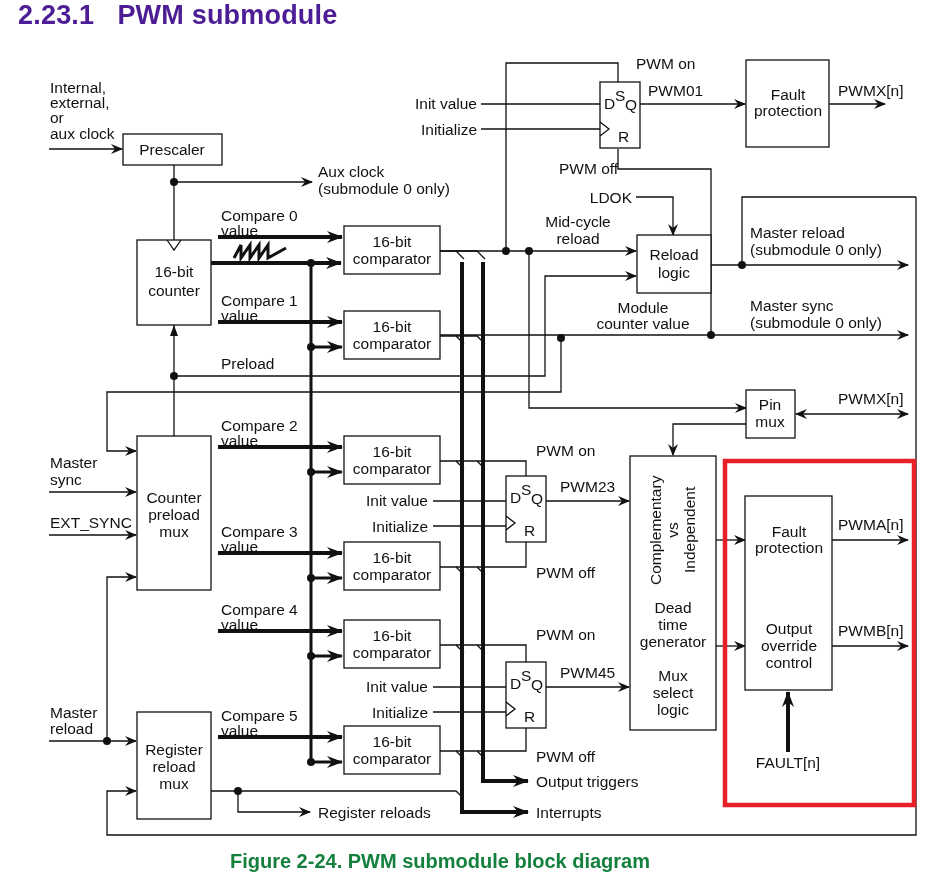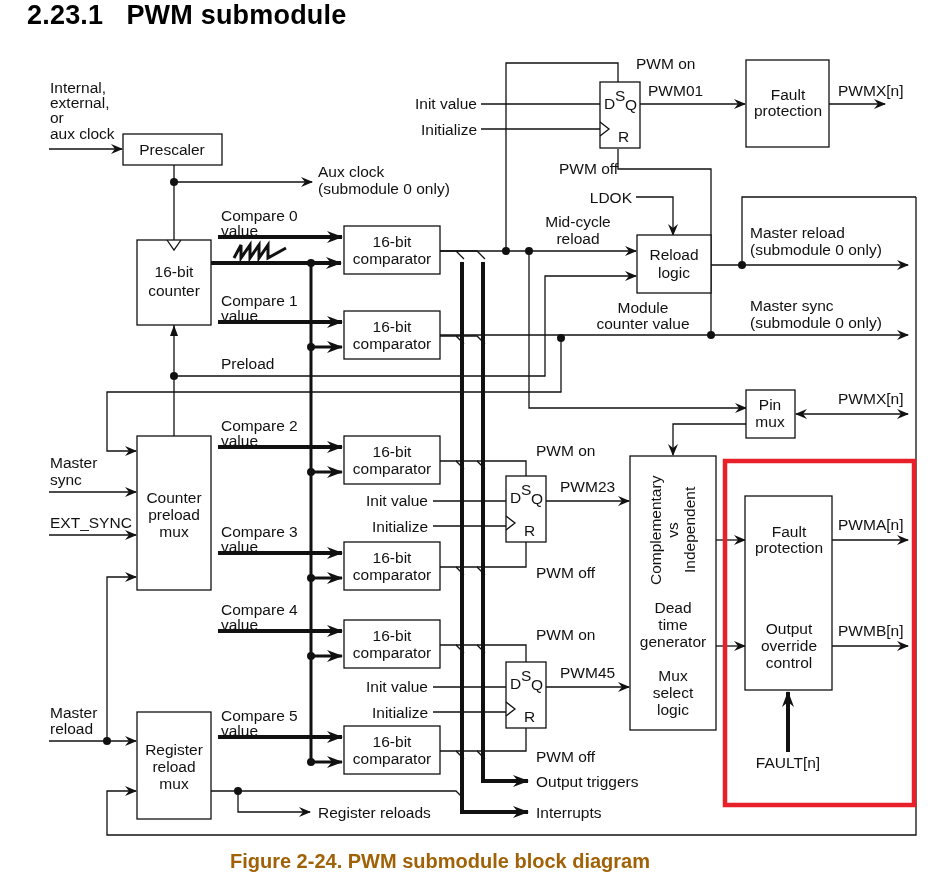--- a/index.html
+++ b/index.html
@@ -1,18 +1,18 @@
 <!DOCTYPE html>
 <html><head>
 <meta charset="utf-8">
 <style>
   html, body { margin:0; padding:0; background:#ffffff; }
   body { width:948px; height:882px; position:relative; overflow:hidden; font-family:"Liberation Sans", sans-serif; }
-  #section-title { position:absolute; left:18px; top:0px; font-size:27px; font-weight:bold; color:#000000; letter-spacing:0.2px; white-space:pre;margin-left:9px; }
-  #figure-caption { position:absolute; left:0; width:880px; top:850px; text-align:center; font-size:20px; font-weight:bold; color:#a16207; }
+  #section-title { position:absolute; left:18px; top:0px; font-size:27px; font-weight:bold; color:#4c1d95; letter-spacing:0.2px; white-space:pre; }
+  #figure-caption { position:absolute; left:0; width:880px; top:850px; text-align:center; font-size:20px; font-weight:bold; color:#15803d; }
   svg { position:absolute; left:0; top:0; }
   svg text { font-family:"Liberation Sans", sans-serif; font-size:15.5px; fill:#111; }
   .box { fill:#fff; stroke:#111; stroke-width:1.3; }
   .w { fill:none; stroke:#111; stroke-width:1.3; }
   .bus { fill:none; stroke:#111; stroke-width:4.5; }
   .dot { fill:#111; }
   .hl { fill:none; stroke:#e8202a; stroke-width:4.5; }
 </style>
 </head>
 <body>

